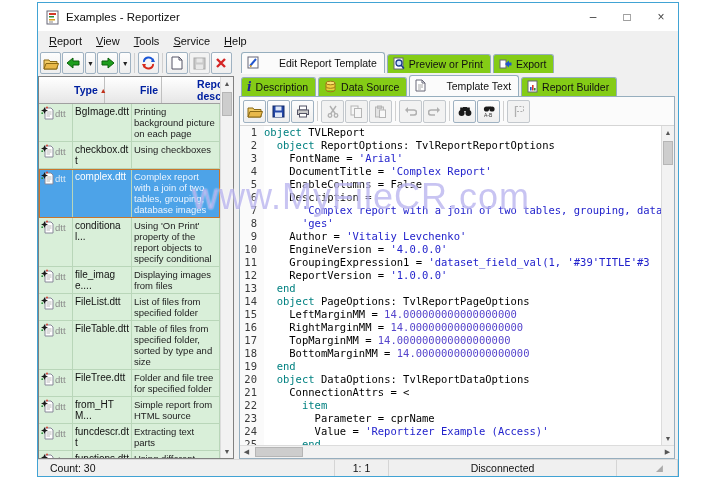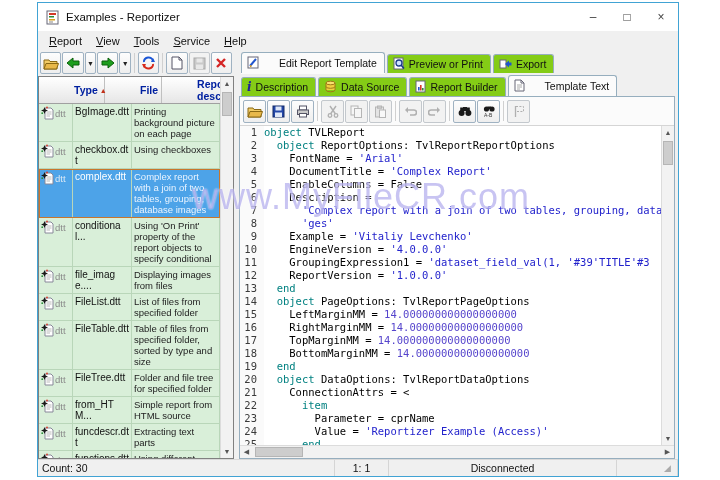--- a/index.html
+++ b/index.html
@@ -81,21 +81,21 @@
   .kw { color:#008080; } .st { color:#2222cc; } .nu { color:#5544cc; } .pl { color:#000; }
 
   
   .watermark { position:absolute; left:192px; top:176px; width:480px; font-size:36px; font-weight:normal;
     letter-spacing:1px; color:rgba(125,115,225,0.42); text-shadow:0 0 2px rgba(255,255,255,0.85);
     pointer-events:none; z-index:50; white-space:nowrap; }
 
   
   .statusbar { height:17px; background:#f0f0f0; border-top:1px solid #d9d9d9; display:flex; align-items:center;
     font-size:10.5px; color:#111; flex:0 0 17px; }
-  .statusbar .seg { height:100%; display:flex; align-items:center; border-right:1px solid #d5d5d5; padding:0 4px; }
+  .statusbar .seg { height:100%; display:flex; align-items:center; border-right:1px solid #d5d5d5; padding:0 12px; }
   .seg-count { width:297px; }
   .seg-caret { width:54px; justify-content:center; }
   .seg-conn { width:228px; justify-content:center; }
   .seg-rest { flex:1; border-right:none; justify-content:flex-end; }
   .grip { color:#aaa; font-size:9px; padding-right:2px; }
   svg { display:block; }
 </style>
 </head>
 <body>
 
@@ -456,40 +456,40 @@
               <svg width="13" height="13" viewBox="0 0 13 13">
                 <path d="M2 3 L11 3 L11 10 L2 10 Z" fill="#f0d040" stroke="none"></path>
                 <ellipse cx="6.5" cy="3" rx="4.5" ry="1.8" fill="#f6e070" stroke="#a07818"></ellipse>
                 <path d="M2 3 L2 10 M11 3 L11 10" stroke="#a07818"></path>
                 <path d="M2 6.5 A4.5 1.8 0 0 0 11 6.5" fill="none" stroke="#a07818"></path>
                 <path d="M2 10 A4.5 1.8 0 0 0 11 10" fill="none" stroke="#a07818"></path>
               </svg>
             </span>
           <span>Data Source</span>
         </div>
+        <div class="tab active">
+          <span>
+              <svg width="11" height="13" viewBox="0 0 11 13">
+                <path d="M1 1 L7 1 L10 4 L10 12 L1 12 Z" fill="#fff" stroke="#667"></path>
+                <path d="M7 1 L7 4 L10 4" fill="none" stroke="#667"></path>
+                <path d="M3 6 L8 6 M3 8 L8 8 M3 10 L6 10" stroke="#aaa"></path>
+              </svg>
+            </span>
+          <span>Template Text</span>
+        </div>
         <div class="tab">
           <span>
               <svg width="11" height="13" viewBox="0 0 11 13">
                 <rect x="1" y="1" width="9" height="11" fill="#fff" stroke="#667"></rect>
                 <rect x="3" y="7" width="1.6" height="3.5" fill="#2255cc"></rect>
                 <rect x="5" y="5" width="1.6" height="5.5" fill="#d43a2a"></rect>
                 <rect x="7" y="8" width="1.6" height="2.5" fill="#2a8a3a"></rect>
               </svg>
             </span>
           <span>Report Builder</span>
-        </div>
-        <div class="tab active">
-          <span>
-              <svg width="11" height="13" viewBox="0 0 11 13">
-                <path d="M1 1 L7 1 L10 4 L10 12 L1 12 Z" fill="#fff" stroke="#667"></path>
-                <path d="M7 1 L7 4 L10 4" fill="none" stroke="#667"></path>
-                <path d="M3 6 L8 6 M3 8 L8 8 M3 10 L6 10" stroke="#aaa"></path>
-              </svg>
-            </span>
-          <span>Template Text</span>
         </div>
       </div>
 
       <div class="editor-frame">
 
         <div class="edit-toolbar">
           <div class="tbtn">
             <span>
                 <svg width="16" height="13" viewBox="0 0 16 13">
                   <path d="M1 3 L6 3 L7 4.5 L14 4.5 L14 12 L1 12 Z" fill="#f2cc66" stroke="#8a6914"></path>
@@ -629,21 +629,21 @@
     <span class="code-text"><span class="pl">      </span><span class="st">'Complex report with a join of two tables, grouping, databa</span></span>
   </div>
 
   <div class="code-line">
     <span class="ln">8</span>
     <span class="code-text"><span class="pl">      </span><span class="st">'ges'</span></span>
   </div>
 
   <div class="code-line">
     <span class="ln">9</span>
-    <span class="code-text"><span class="pl">    Example = </span><span class="st">'Vitaliy Levchenko'</span></span>
+    <span class="code-text"><span class="pl">    Author = </span><span class="st">'Vitaliy Levchenko'</span></span>
   </div>
 
   <div class="code-line">
     <span class="ln">10</span>
     <span class="code-text"><span class="pl">    EngineVersion = </span><span class="st">'4.0.0.0'</span></span>
   </div>
 
   <div class="code-line">
     <span class="ln">11</span>
     <span class="code-text"><span class="pl">    GroupingExpression1 = </span><span class="st">'dataset_field_val(1, '#39'TITLE'#3</span></span>

